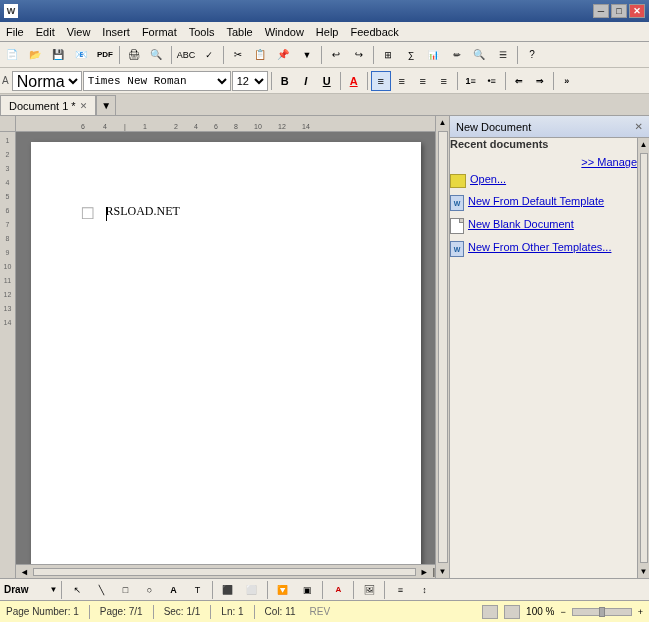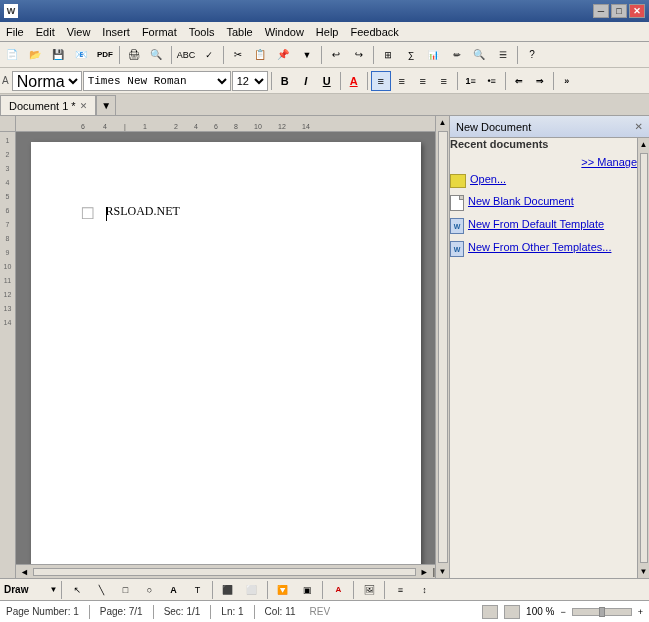--- a/index.html
+++ b/index.html
@@ -167,21 +167,21 @@
       height: 22px;
       display: flex;
       align-items: center;
       border-top: 1px solid #a0a0a0;
       padding: 0 4px;
       gap: 2px;
     }
 
     
     .status-bar {
-      background: #ffffff;
+      background: #fef9c3;
       height: 22px;
       display: flex;
       align-items: center;
       border-top: 1px solid #a0a0a0;
       padding: 0 6px;
       font-size: 10px;
       gap: 10px;
     }
     .status-item { color: #333; }
     .status-sep { width: 1px; height: 14px; background: #a0a0a0; }
@@ -373,29 +373,29 @@
           <span class="panel-manage">&gt;&gt; Manage</span>
           <br style="clear:both;">
           
           <div class="new-item" style="margin-top:4px;">
             <div style="width:16px; height:14px; background:#e8d840; border:1px solid #b0a030; flex-shrink:0; margin-top:2px;"></div>
             <span class="new-item-label">Open...</span>
           </div>
           
           
           <div class="new-item">
+            <div style="width:14px; height:16px; background:#c8d8f0; border:1px solid #6080b0; flex-shrink:0; margin-top:1px; display:flex; align-items:center; justify-content:center; font-size:7px; color:#2060a0; font-weight:bold;">W</div>
+            <span class="new-item-label">New From Default Template</span>
+          </div>
+          
+          <div class="new-item">
             <div style="width:14px; height:16px; background:white; border:1px solid #888; flex-shrink:0; margin-top:1px; position:relative;">
               <div style="position:absolute; top:0; right:0; width:4px; height:4px; background:#d4d0c8; border-left:1px solid #888; border-bottom:1px solid #888;"></div>
             </div>
             <span class="new-item-label">New Blank Document</span>
-          </div>
-          
-          <div class="new-item">
-            <div style="width:14px; height:16px; background:#c8d8f0; border:1px solid #6080b0; flex-shrink:0; margin-top:1px; display:flex; align-items:center; justify-content:center; font-size:7px; color:#2060a0; font-weight:bold;">W</div>
-            <span class="new-item-label">New From Default Template</span>
           </div>
           
           <div class="new-item">
             <div style="width:14px; height:16px; background:#c8d8f0; border:1px solid #6080b0; flex-shrink:0; margin-top:1px; display:flex; align-items:center; justify-content:center; font-size:7px; color:#2060a0; font-weight:bold;">W</div>
             <span class="new-item-label">New From Other Templates...</span>
           </div>
         </div>
 
         <div style="width:12px; background:#d4d0c8; border-left:1px solid #a0a0a0; display:flex; flex-direction:column; align-items:center;">
           <div style="font-size:8px; cursor:pointer; padding:2px 0;">▲</div>

